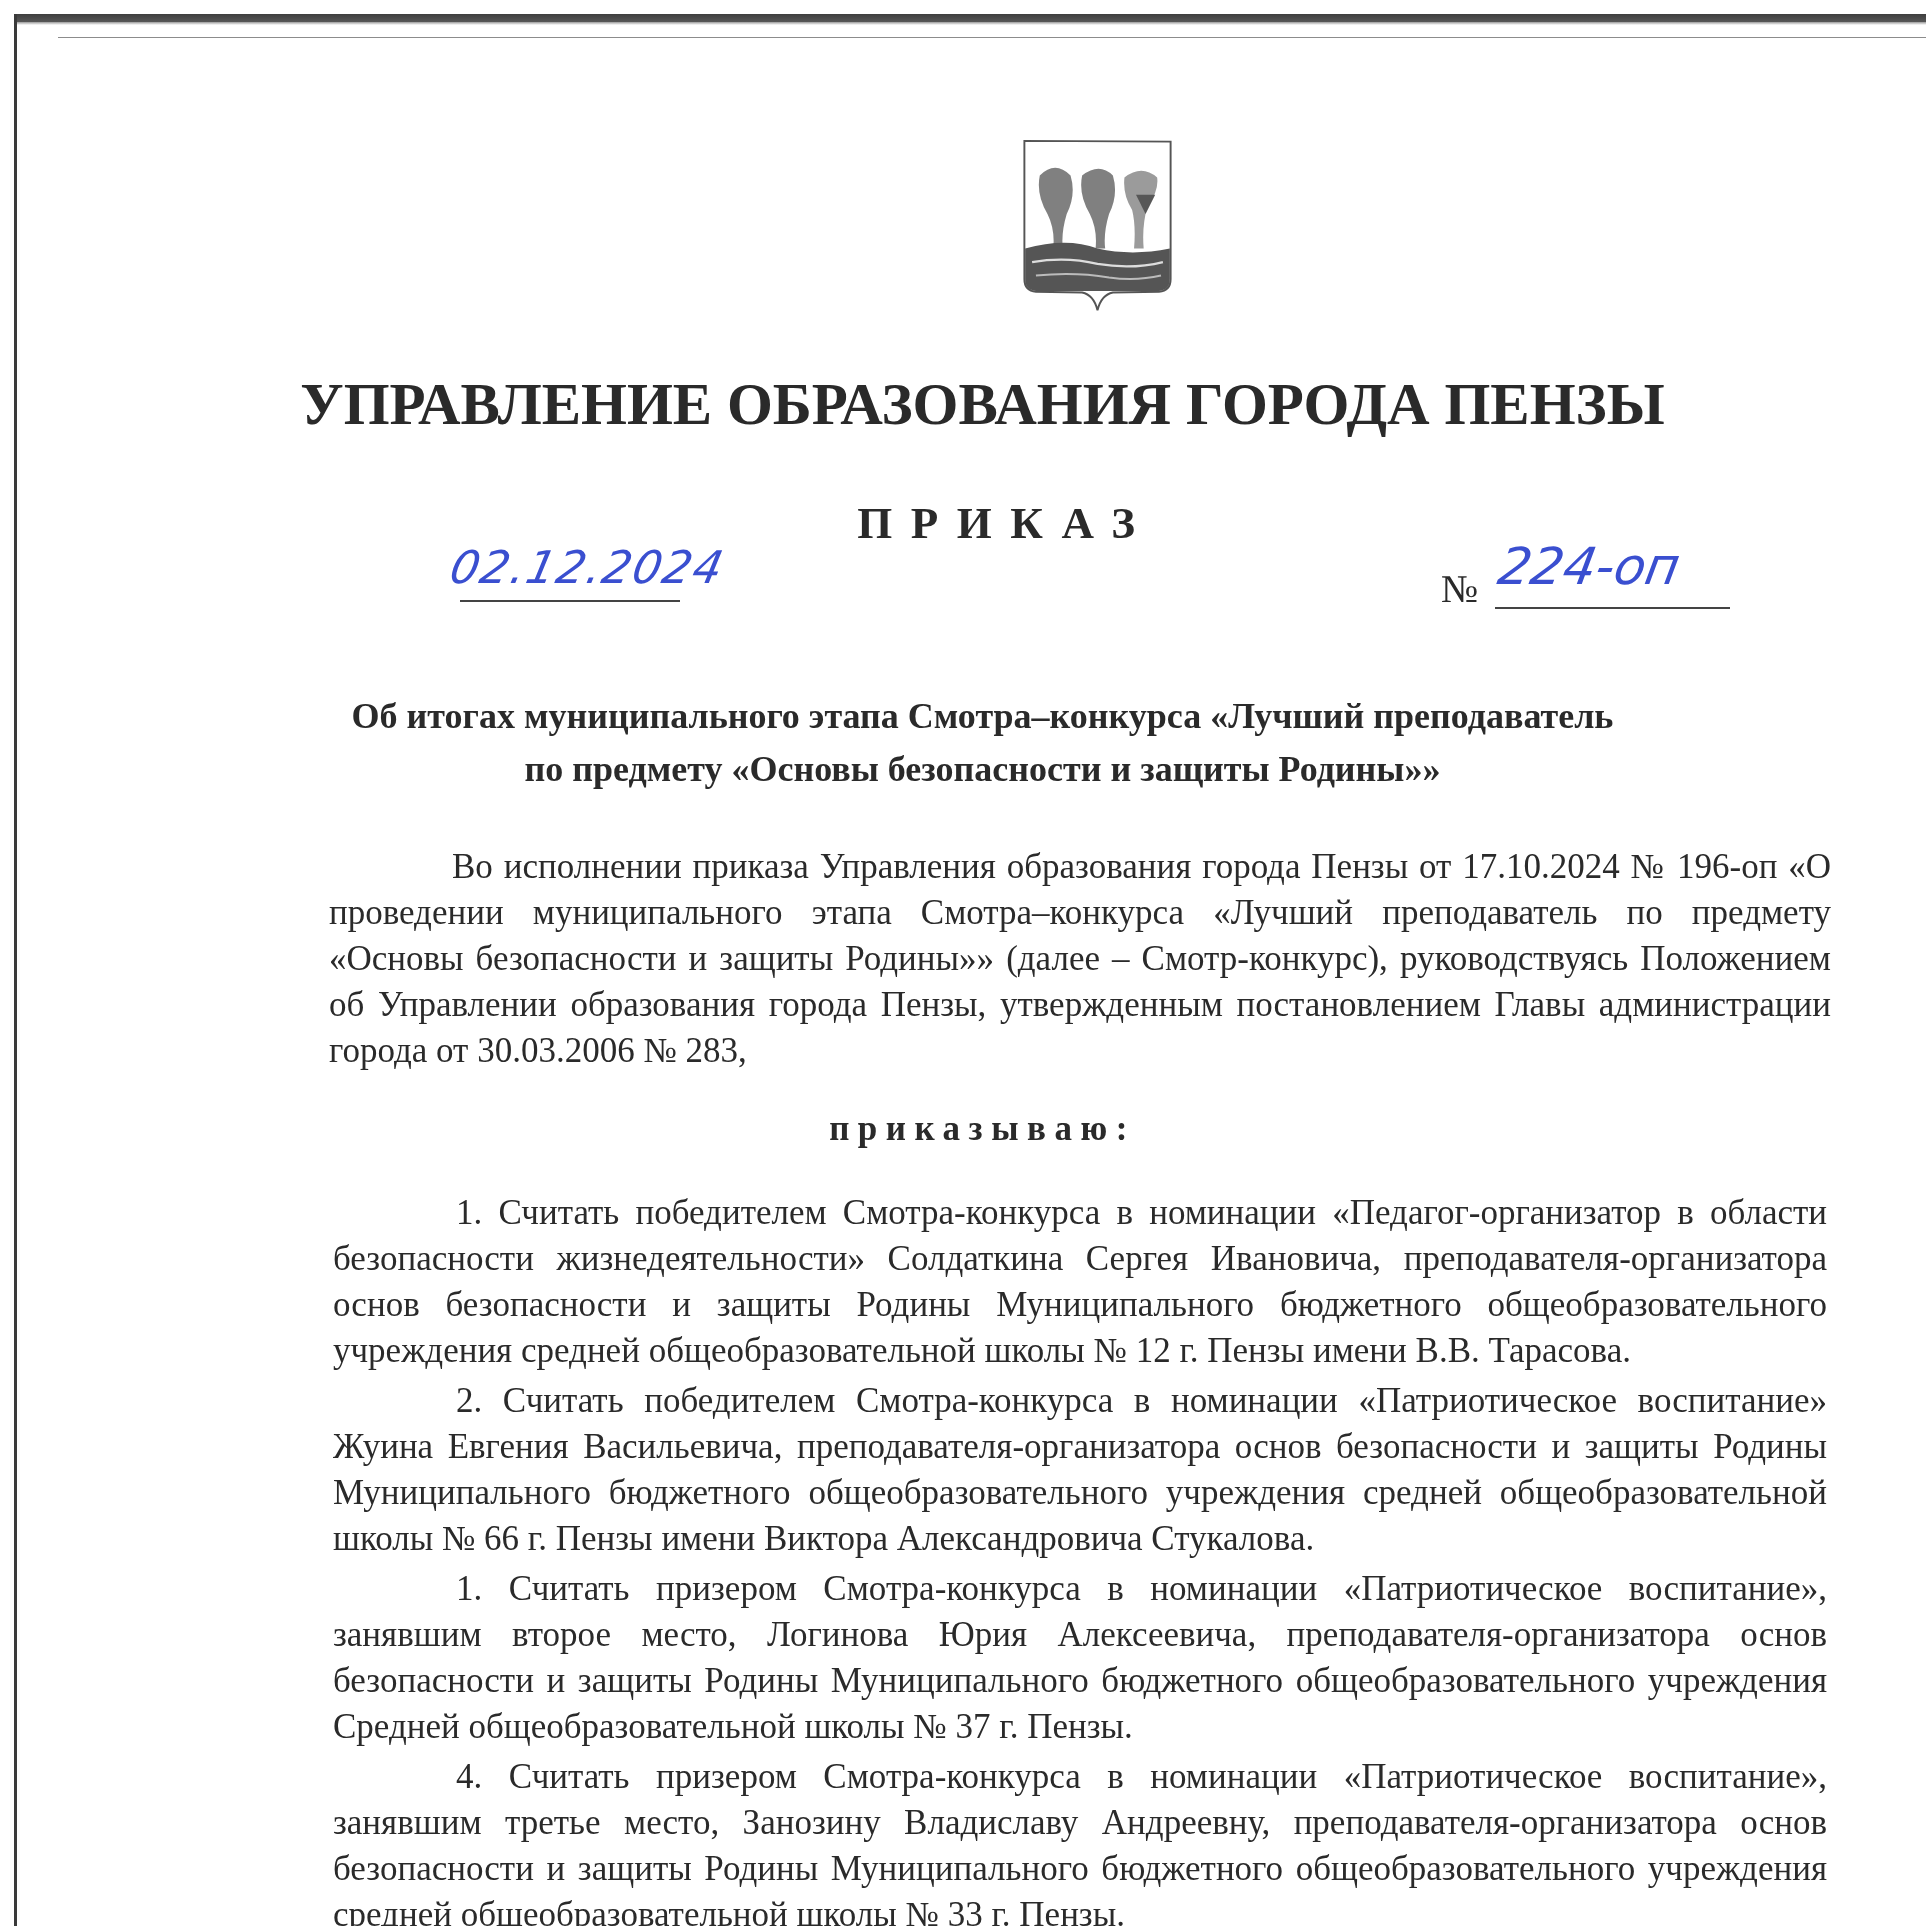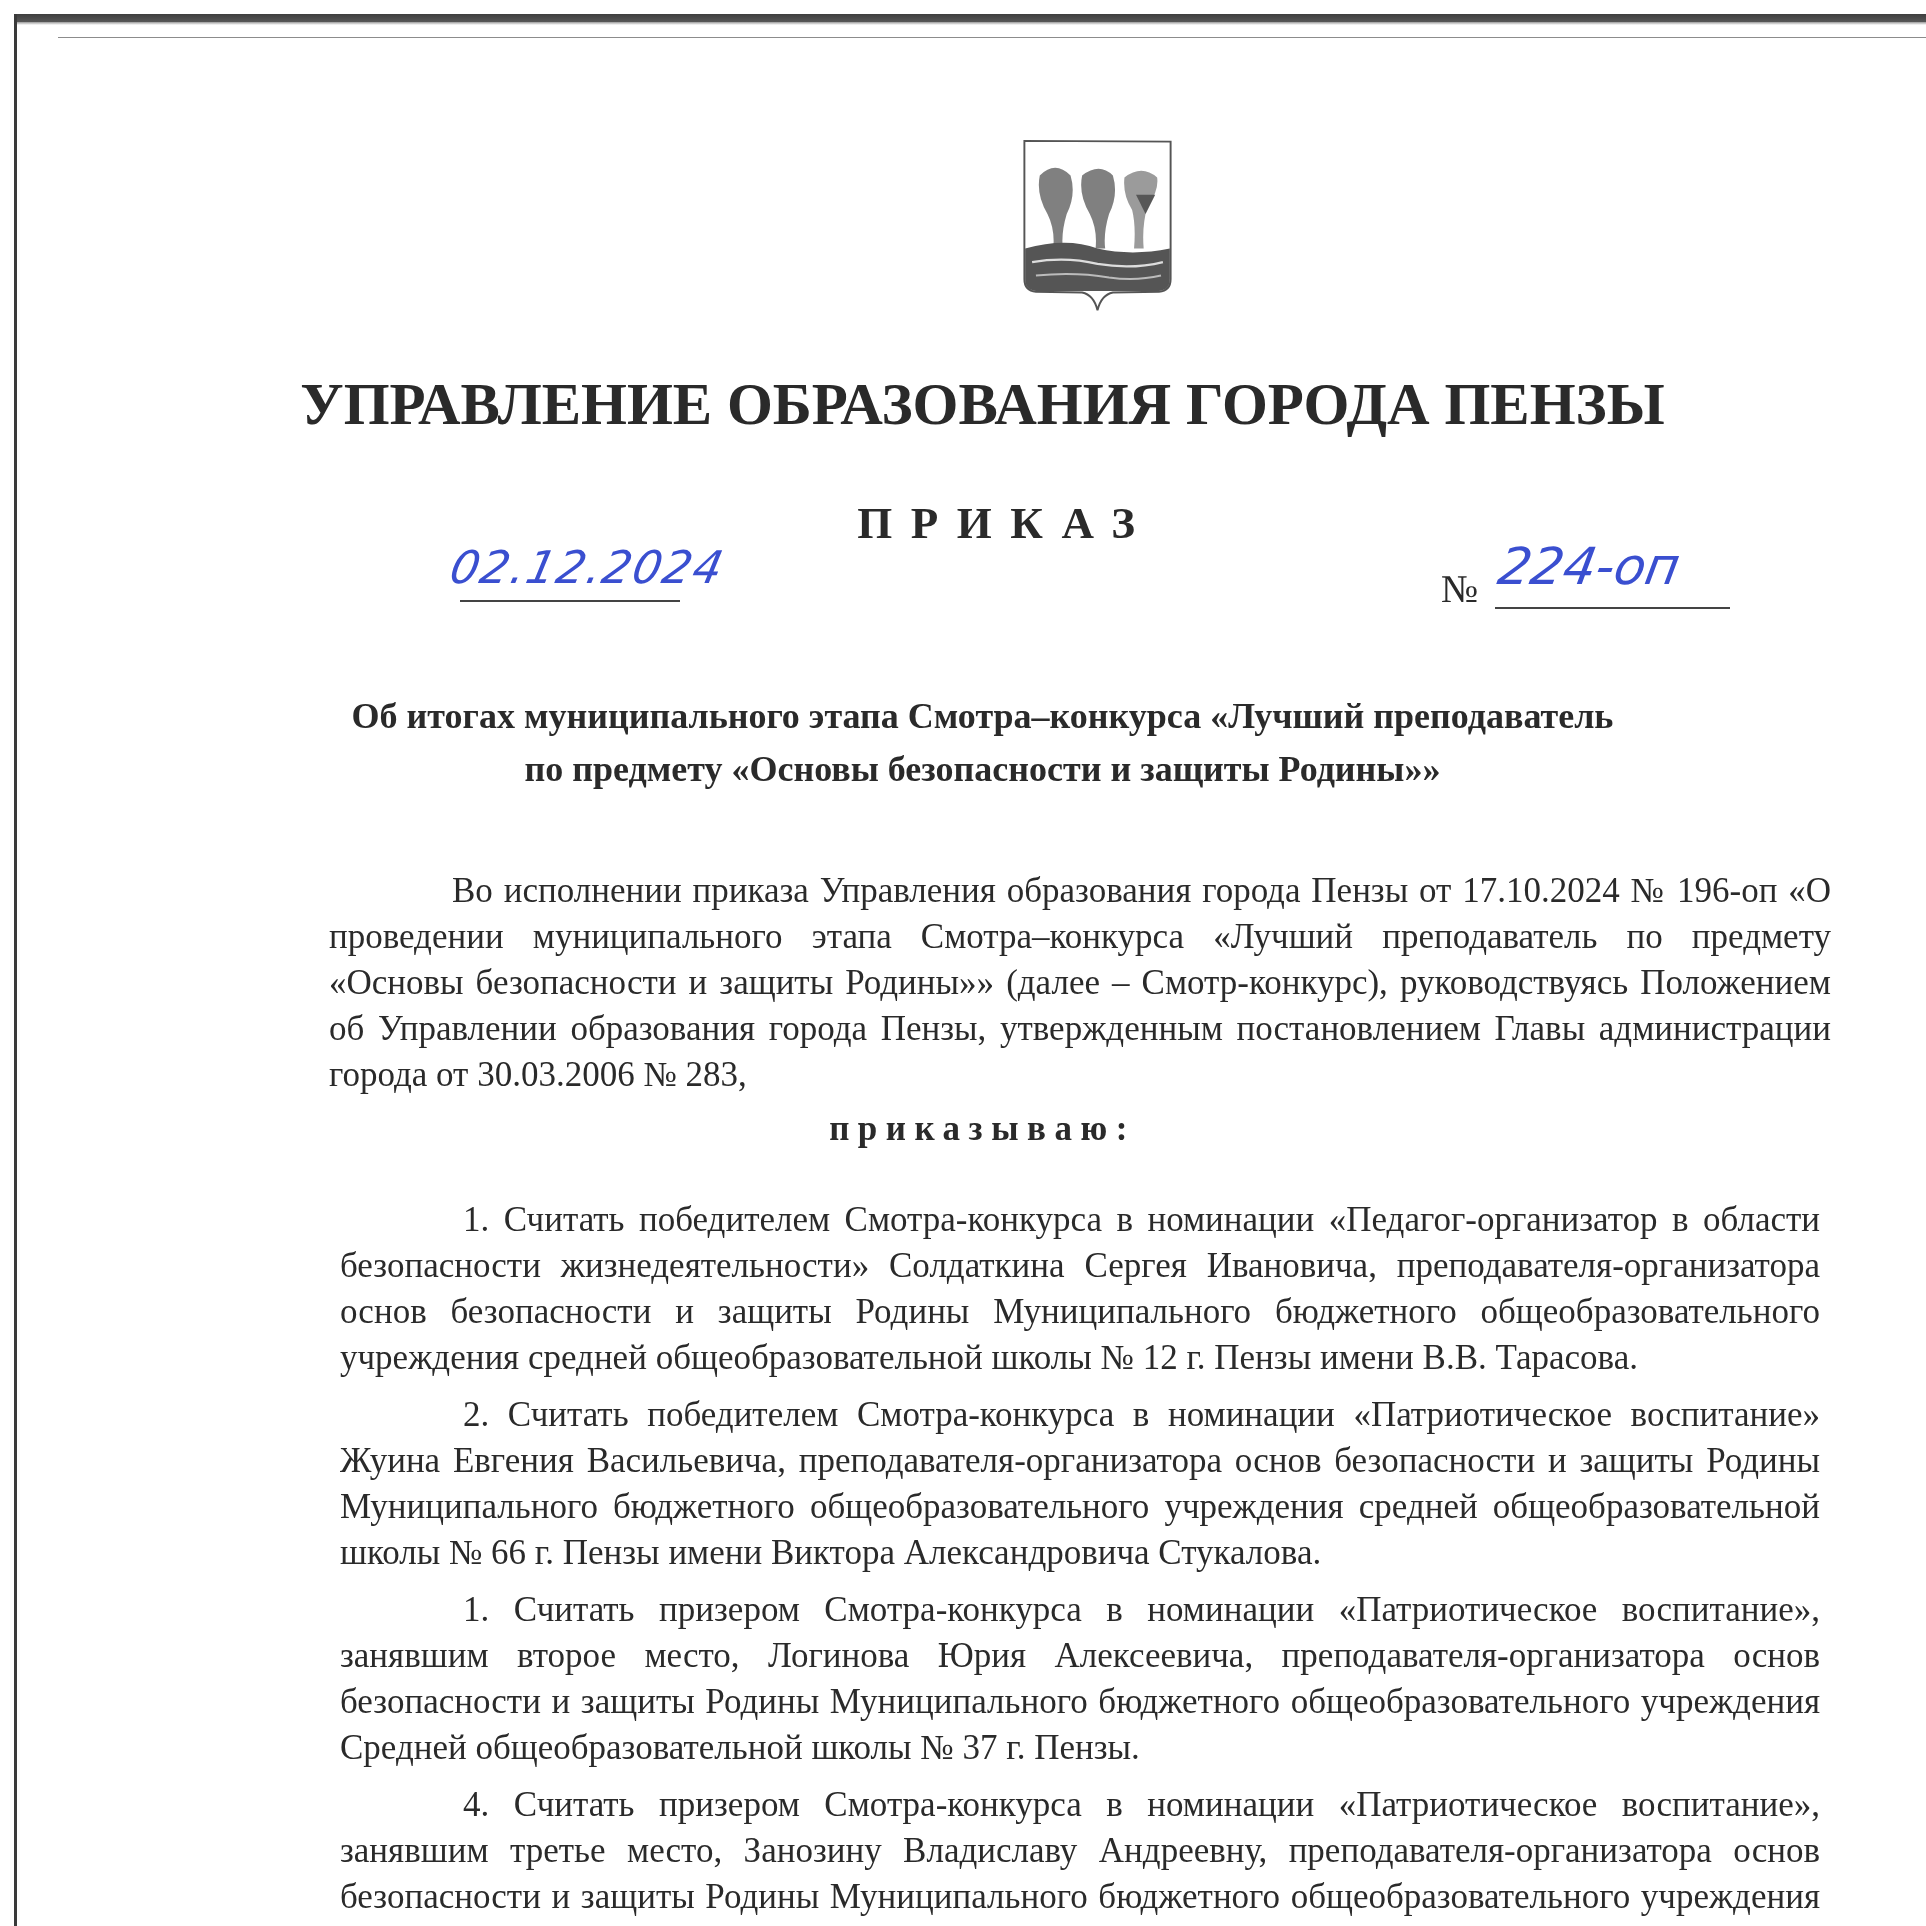--- a/index.html
+++ b/index.html
@@ -30,27 +30,27 @@
     .number-sign { position: absolute; left: 1441px; top: 566px; font-size: 39px; }
     .number-value { left: 1499px; top: 537px; font-size: 51px; transform: skewX(-10deg); }
     .number-line { position: absolute; left: 1495px; top: 607px; width: 235px; height: 1.9px; background: #444; }
 
     .subject { position: absolute; left: 0; width: 1965px; top: 690px; text-align: center;
                font-weight: bold; font-size: 36px; line-height: 53px; }
 
     .body-text { position: absolute; left: 329px; width: 1502px; font-size: 35px; line-height: 46px;
                  text-align: justify; }
     .body-text p { margin: 0; text-indent: 123px; text-align: justify; text-align-last: left; }
-    .preamble { top: 868px; }
+    .preamble { top: 844px; }
 
     .order-word { position: absolute; left: 0; width: 1965px; top: 1109px; text-align: center;
                   font-weight: bold; font-size: 35px; letter-spacing: 8.5px; }
 
     .items { top: 1186px; }
-    .items p { margin: 11px; }
+    .items p { margin: 4px; }
   </style>
 </head>
 <body>
 
 <div class="scan-top"></div>
 <div class="scan-top-fade"></div>
 <div class="scan-left"></div>
 <div class="scan-line"></div>
 
 <svg class="emblem" viewBox="0 0 460 480">

